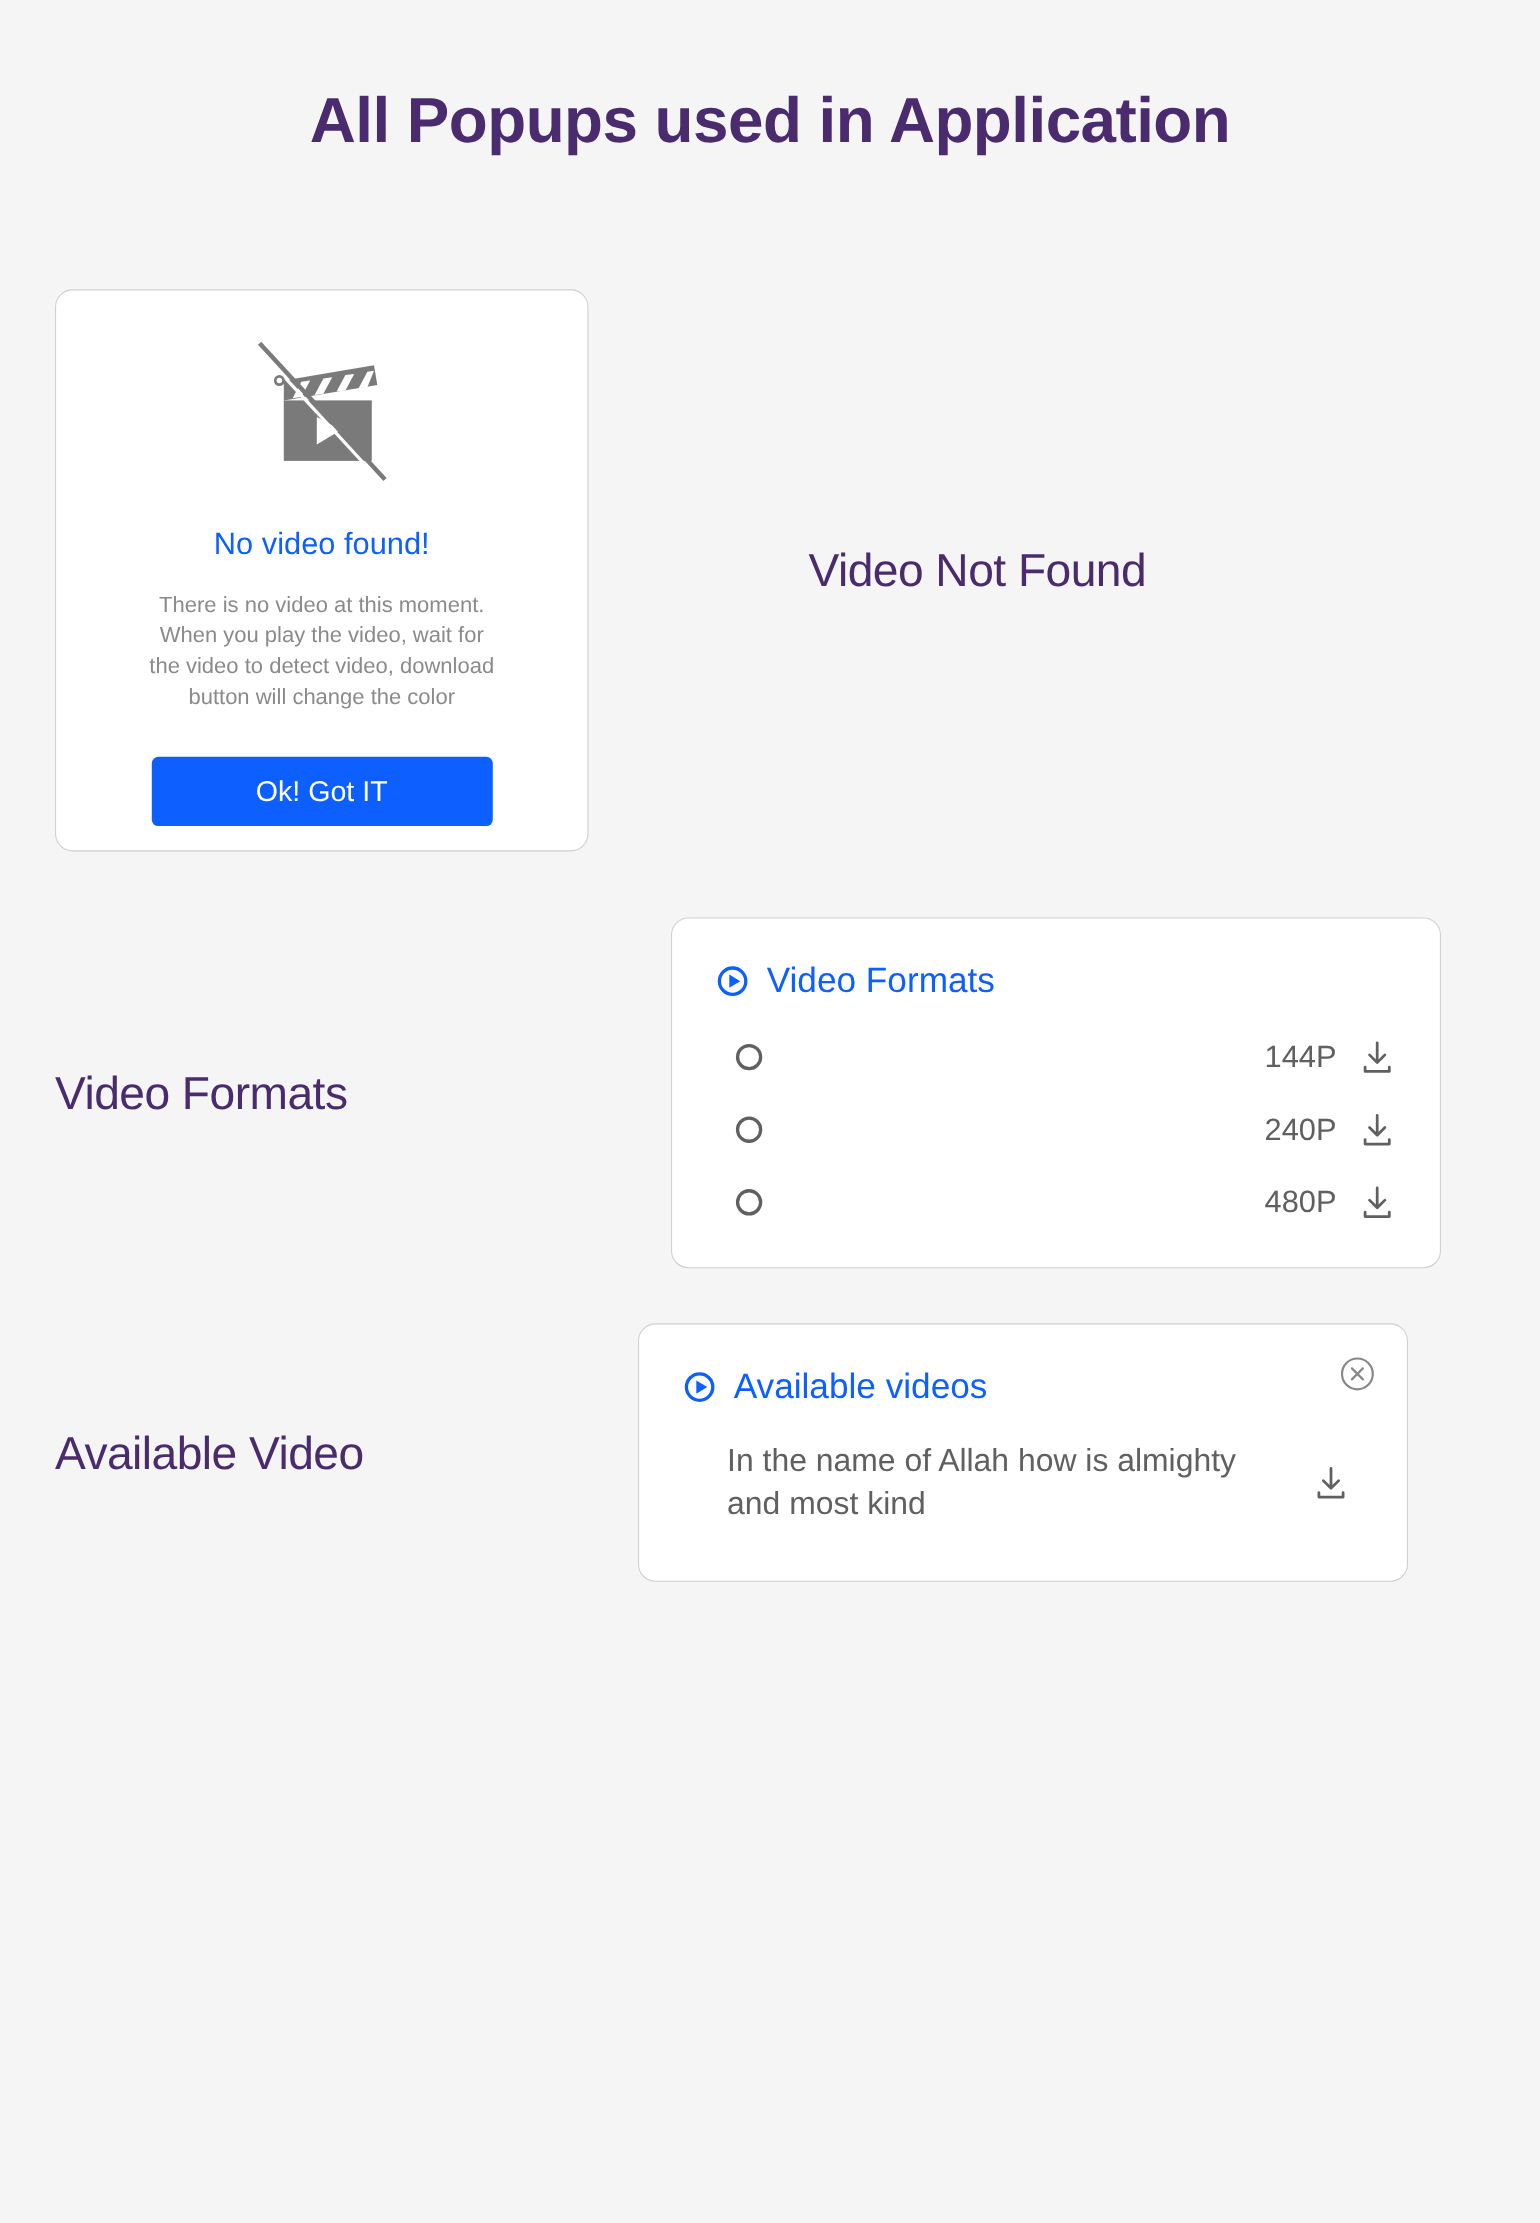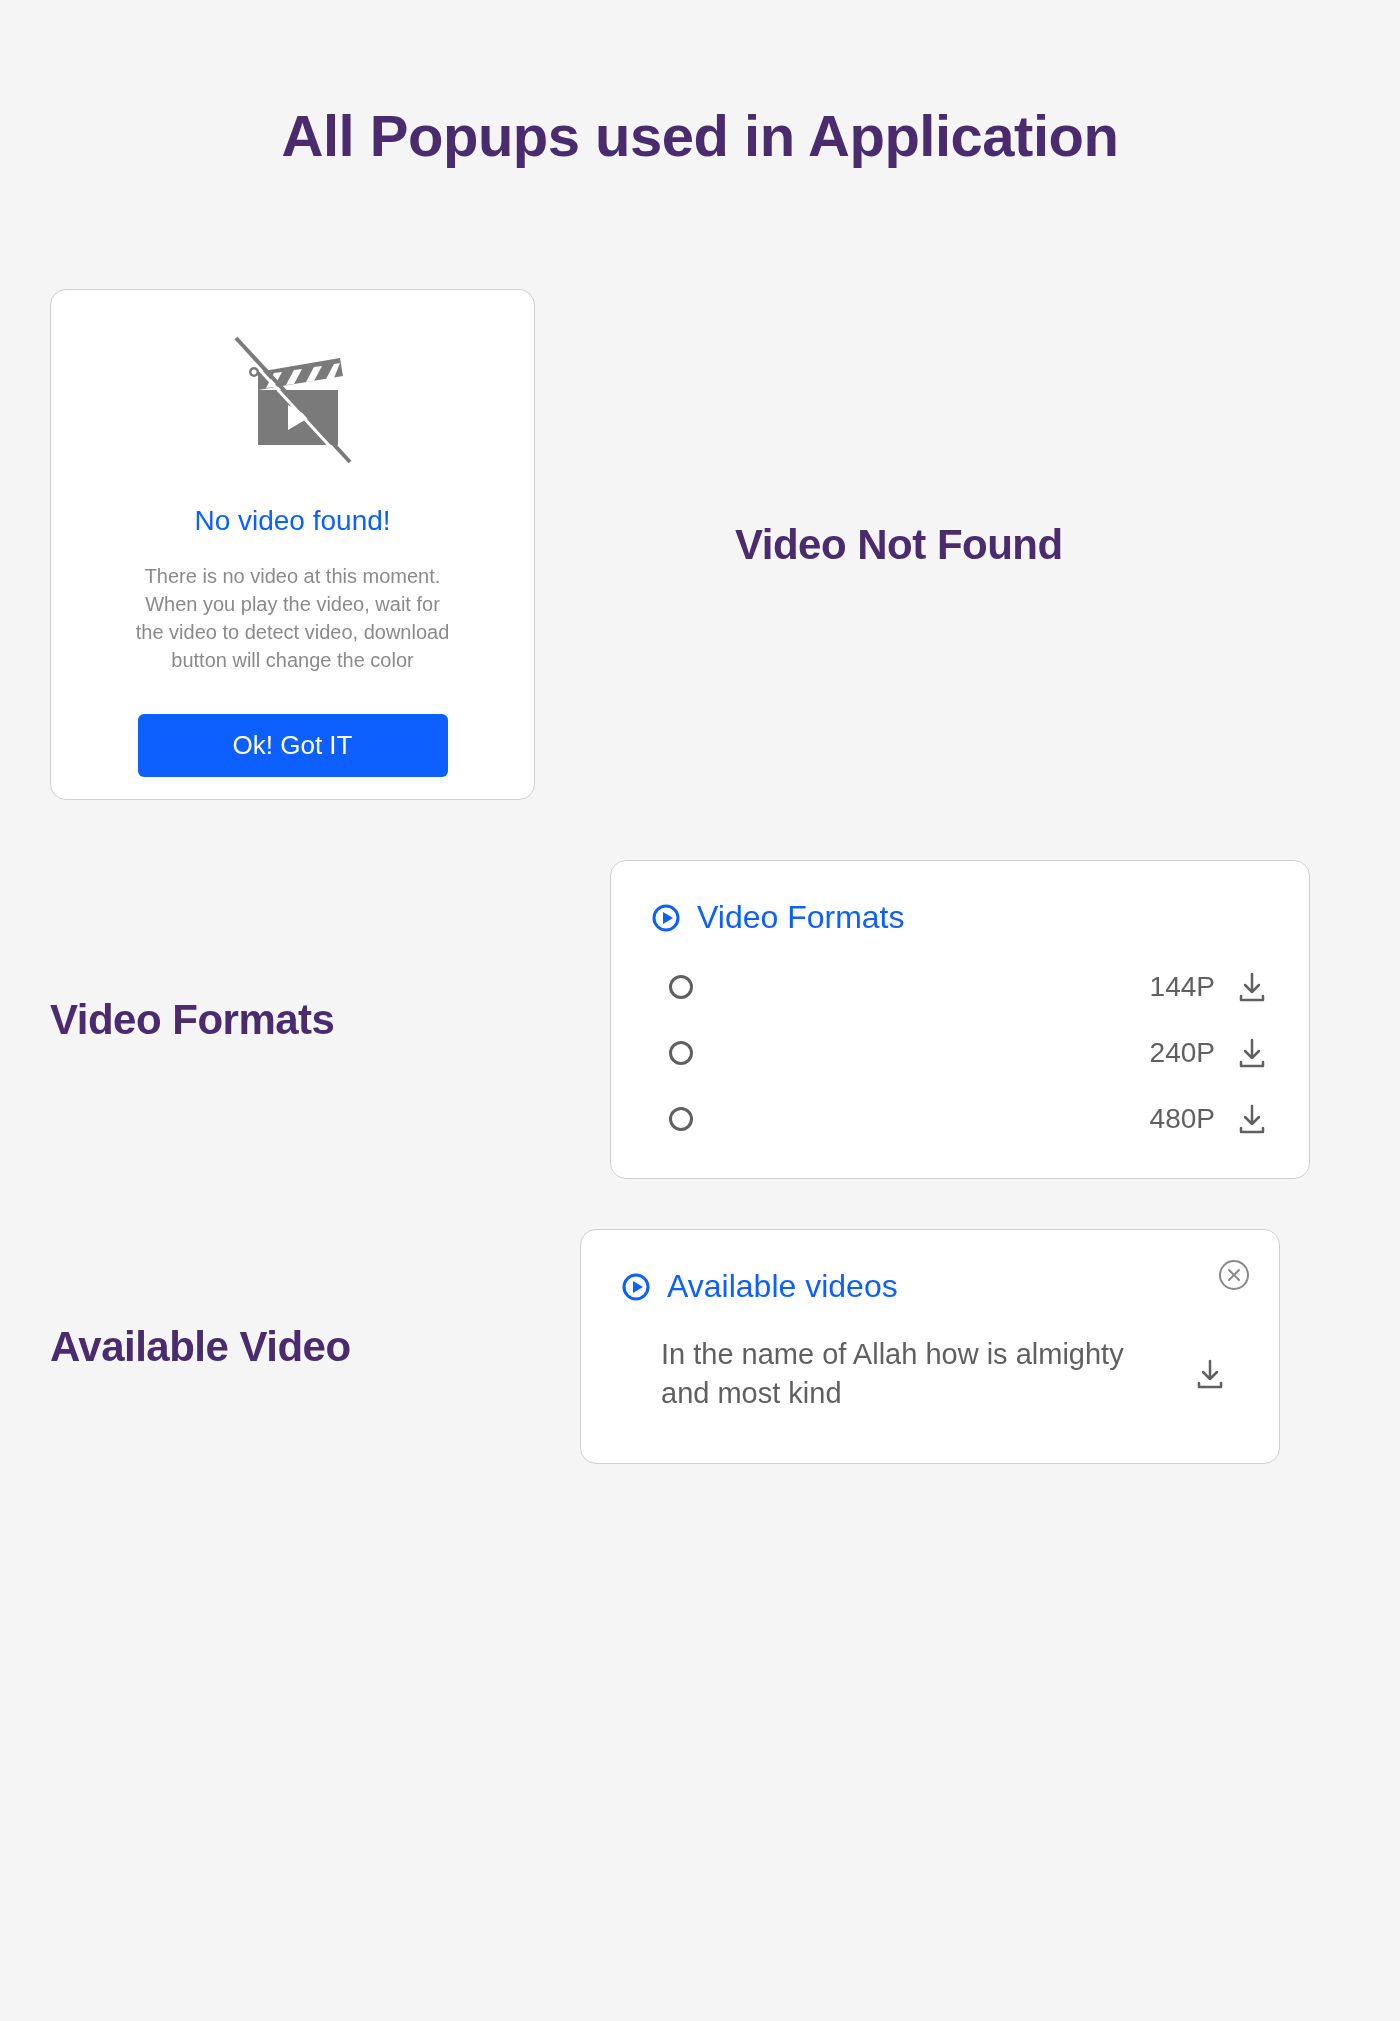--- a/index.html
+++ b/index.html
@@ -8,38 +8,38 @@
       font-family: -apple-system, BlinkMacSystemFont, 'Segoe UI', Tahoma, Geneva, Verdana, sans-serif;
       width: 1400px;
       min-height: 2021px;
       padding: 0;
     }
     .page-title {
       color: #4a2c6e;
       font-size: 58px;
       font-weight: 700;
       text-align: center;
-      padding-top: 102px;
+      padding-top: 76px;
       letter-spacing: -0.5px;
     }
     .container {
       padding: 120px 50px 50px 50px;
     }
     .row {
       display: flex;
       align-items: center;
       margin-bottom: 60px;
     }
     .row-1 { gap: 200px; }
     .row-2 { gap: 80px; }
     .row-3 { gap: 50px; margin-top: -10px; }
     .section-label {
       color: #4a2c6e;
       font-size: 42px;
-      font-weight: 700;
+      font-weight: 400;
       letter-spacing: -0.5px;
     }
     .section-label-left { flex: 0 0 auto; }
     .section-label-right { flex: 1; text-align: left; }
     
     
     .card {
       background: #fff;
       border: 1px solid #d0d0d0;
       border-radius: 16px;

